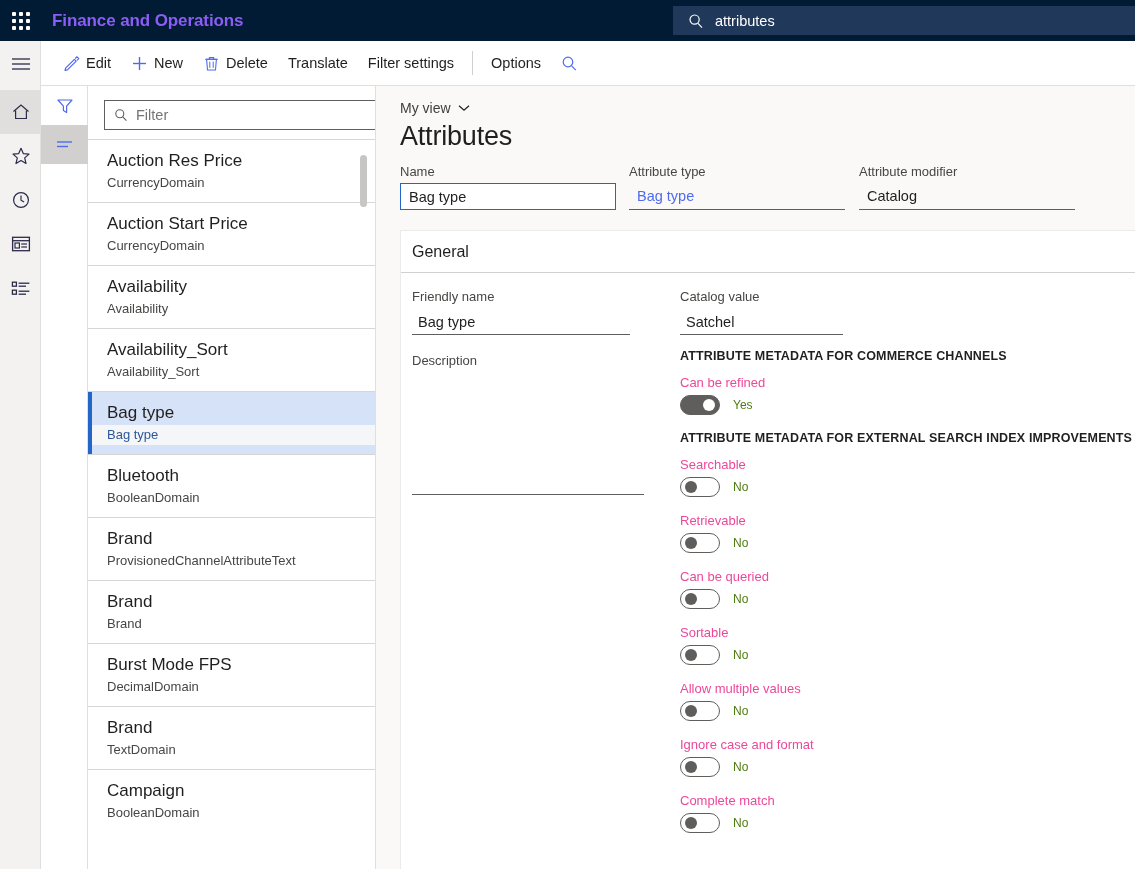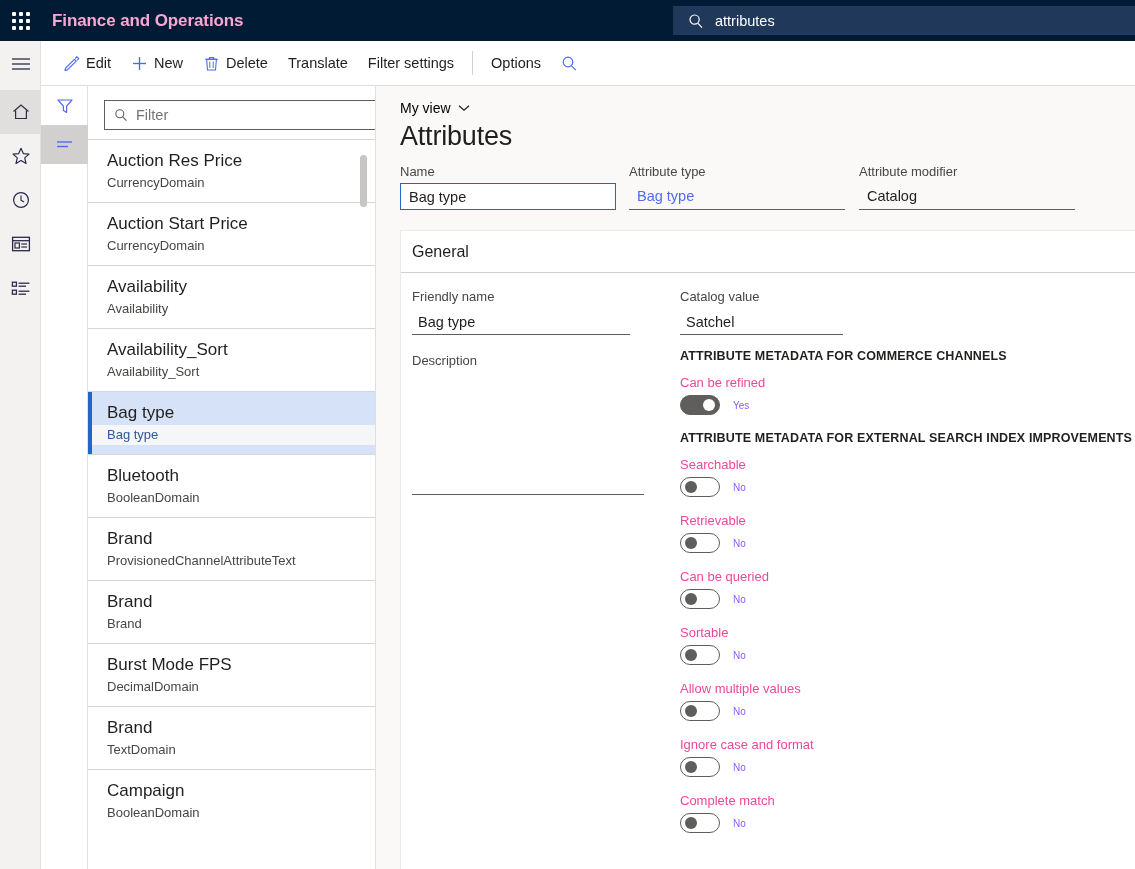--- a/index.html
+++ b/index.html
@@ -23,21 +23,21 @@
     cursor: pointer;
   }
   .waffle-grid {
     display: grid;
     grid-template-columns: repeat(3, 4px);
     grid-template-rows: repeat(3, 4px);
     gap: 3px;
   }
   .waffle-grid i { display:block; width:4px; height:4px; background:#ffffff; border-radius:1px; }
   .app-title {
-    color: #f9a8d4;
+    color: #8b5cf6;
     font-size: 17px;
     font-weight: bold;
     margin-left: 11px;
     letter-spacing: -0.1px;
     white-space: nowrap;
   }
   .topsearch {
     position: absolute; left: 673px; top: 6px;
     width: 462px; height: 29px;
     background: #20385A;
@@ -174,21 +174,21 @@
 
   
   .main {
     position: absolute; left: 376px; top: 86px;
     width: 759px; height: 783px;
     background: #FAF9F8;
     overflow: hidden;
   }
   .myview {
     position: absolute; left: 24px; top: 14px;
-    font-size: 14px; color: #000000;
+    font-size: 14px; color: #404040;
     display: flex; align-items: center;
     cursor: pointer;
   }
   .myview .chev { margin-left: 7px; }
   .pagetitle {
     position: absolute; left: 24px; top: 35px;
     font-size: 27px; color: #201F1E; font-weight: normal;
     letter-spacing: -0.2px;
   }
 
@@ -275,21 +275,21 @@
   }
   .toggle.on { background: #605E5C; border: 1px solid #605E5C; }
   .toggle.off { background: #ffffff; border: 1px solid #605E5C; }
   .toggle .knob {
     position: absolute; top: 50%;
     width: 12px; height: 12px; border-radius: 50%;
     transform: translateY(-50%);
   }
   .toggle.on .knob { right: 4px; background: #ffffff; }
   .toggle.off .knob { left: 4px; background: #605E5C; }
-  .togval { font-size: 10px; color: #8b5cf6; margin-left: 13px; }
+  .togval { font-size: 12px; color: #4d7c0f; margin-left: 13px; }
 
   svg { display: block; }
 </style>
 </head>
 <body>
 
 <div class="topbar">
   <div class="waffle">
     <div class="waffle-grid">
       <i></i>

